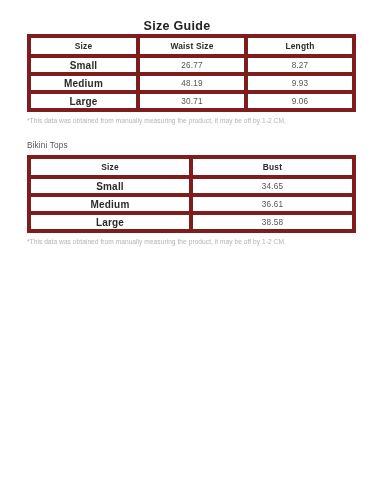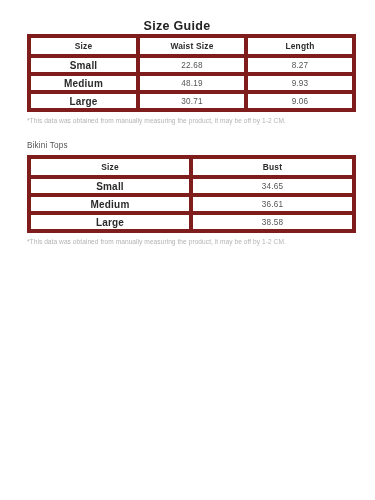--- a/index.html
+++ b/index.html
@@ -131,21 +131,21 @@
       <thead>
         <tr>
           <th>Size</th>
           <th>Waist Size</th>
           <th>Length</th>
         </tr>
       </thead>
       <tbody>
         <tr>
           <td class="size-cell">Small</td>
-          <td class="value-cell">22.68</td>
+          <td class="value-cell">26.77</td>
           <td class="value-cell">8.27</td>
         </tr>
         <tr>
           <td class="size-cell">Medium</td>
           <td class="value-cell">48.19</td>
           <td class="value-cell">9.93</td>
         </tr>
         <tr>
           <td class="size-cell">Large</td>
           <td class="value-cell">30.71</td>

